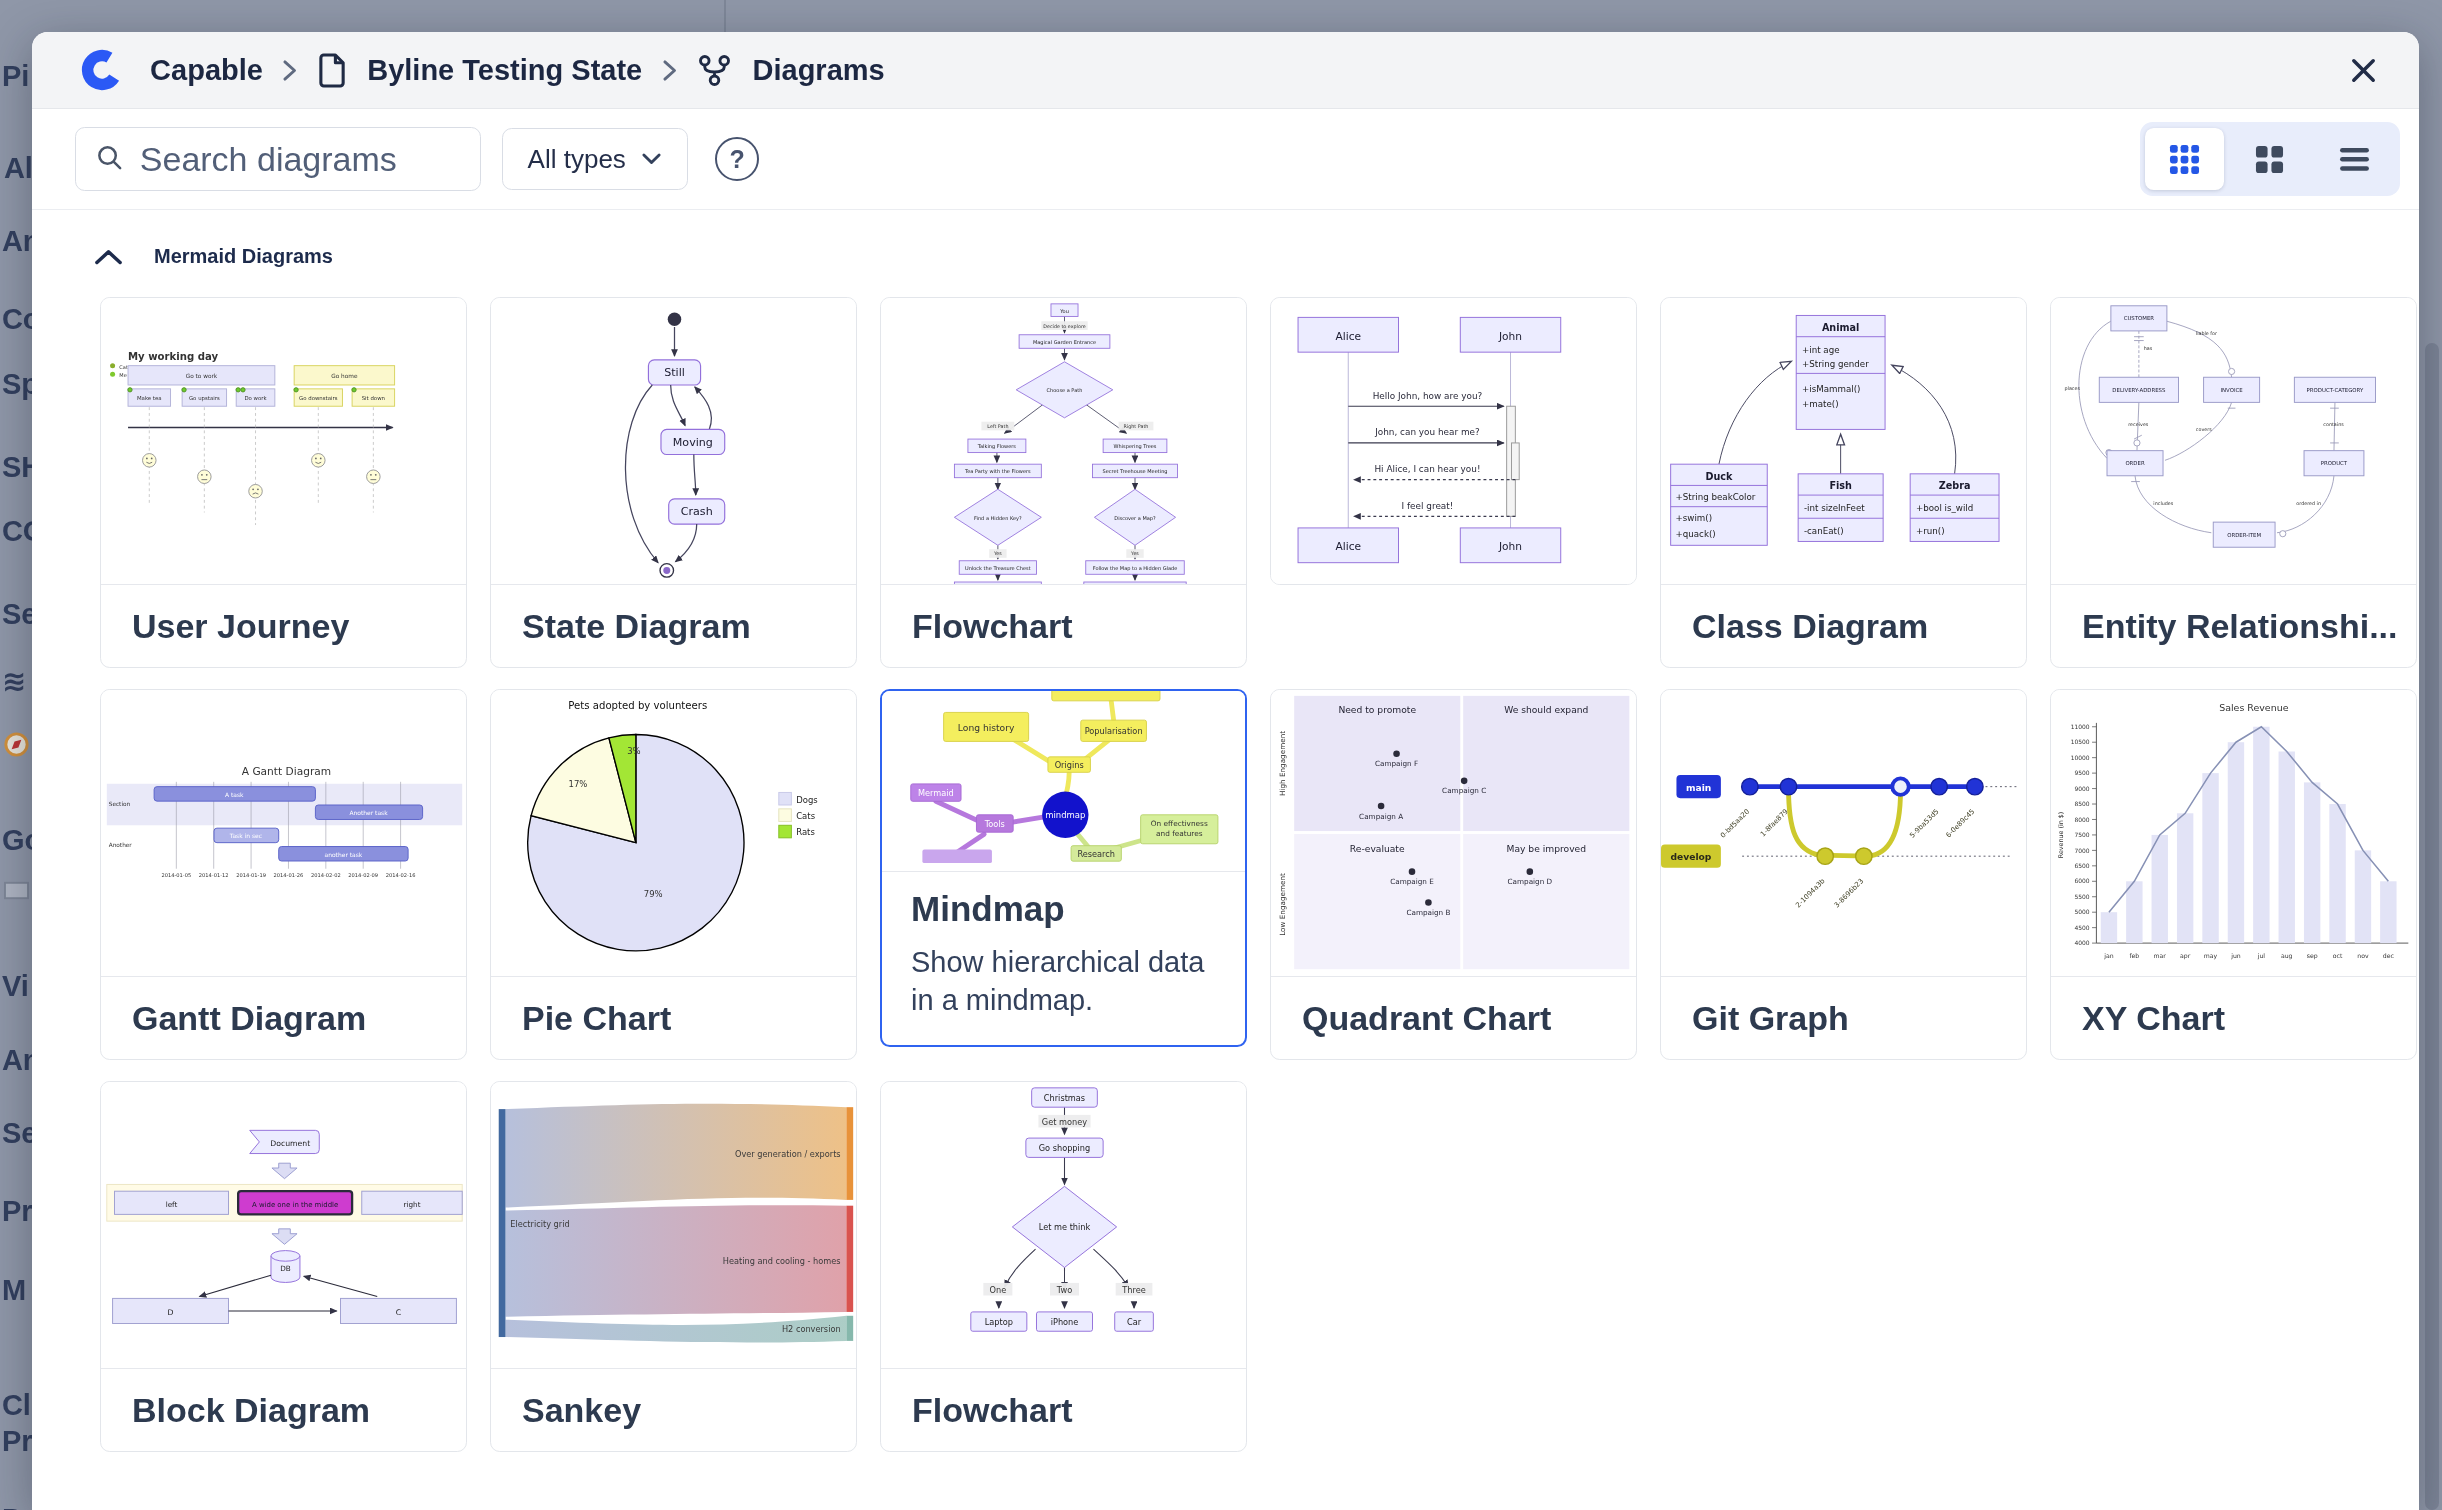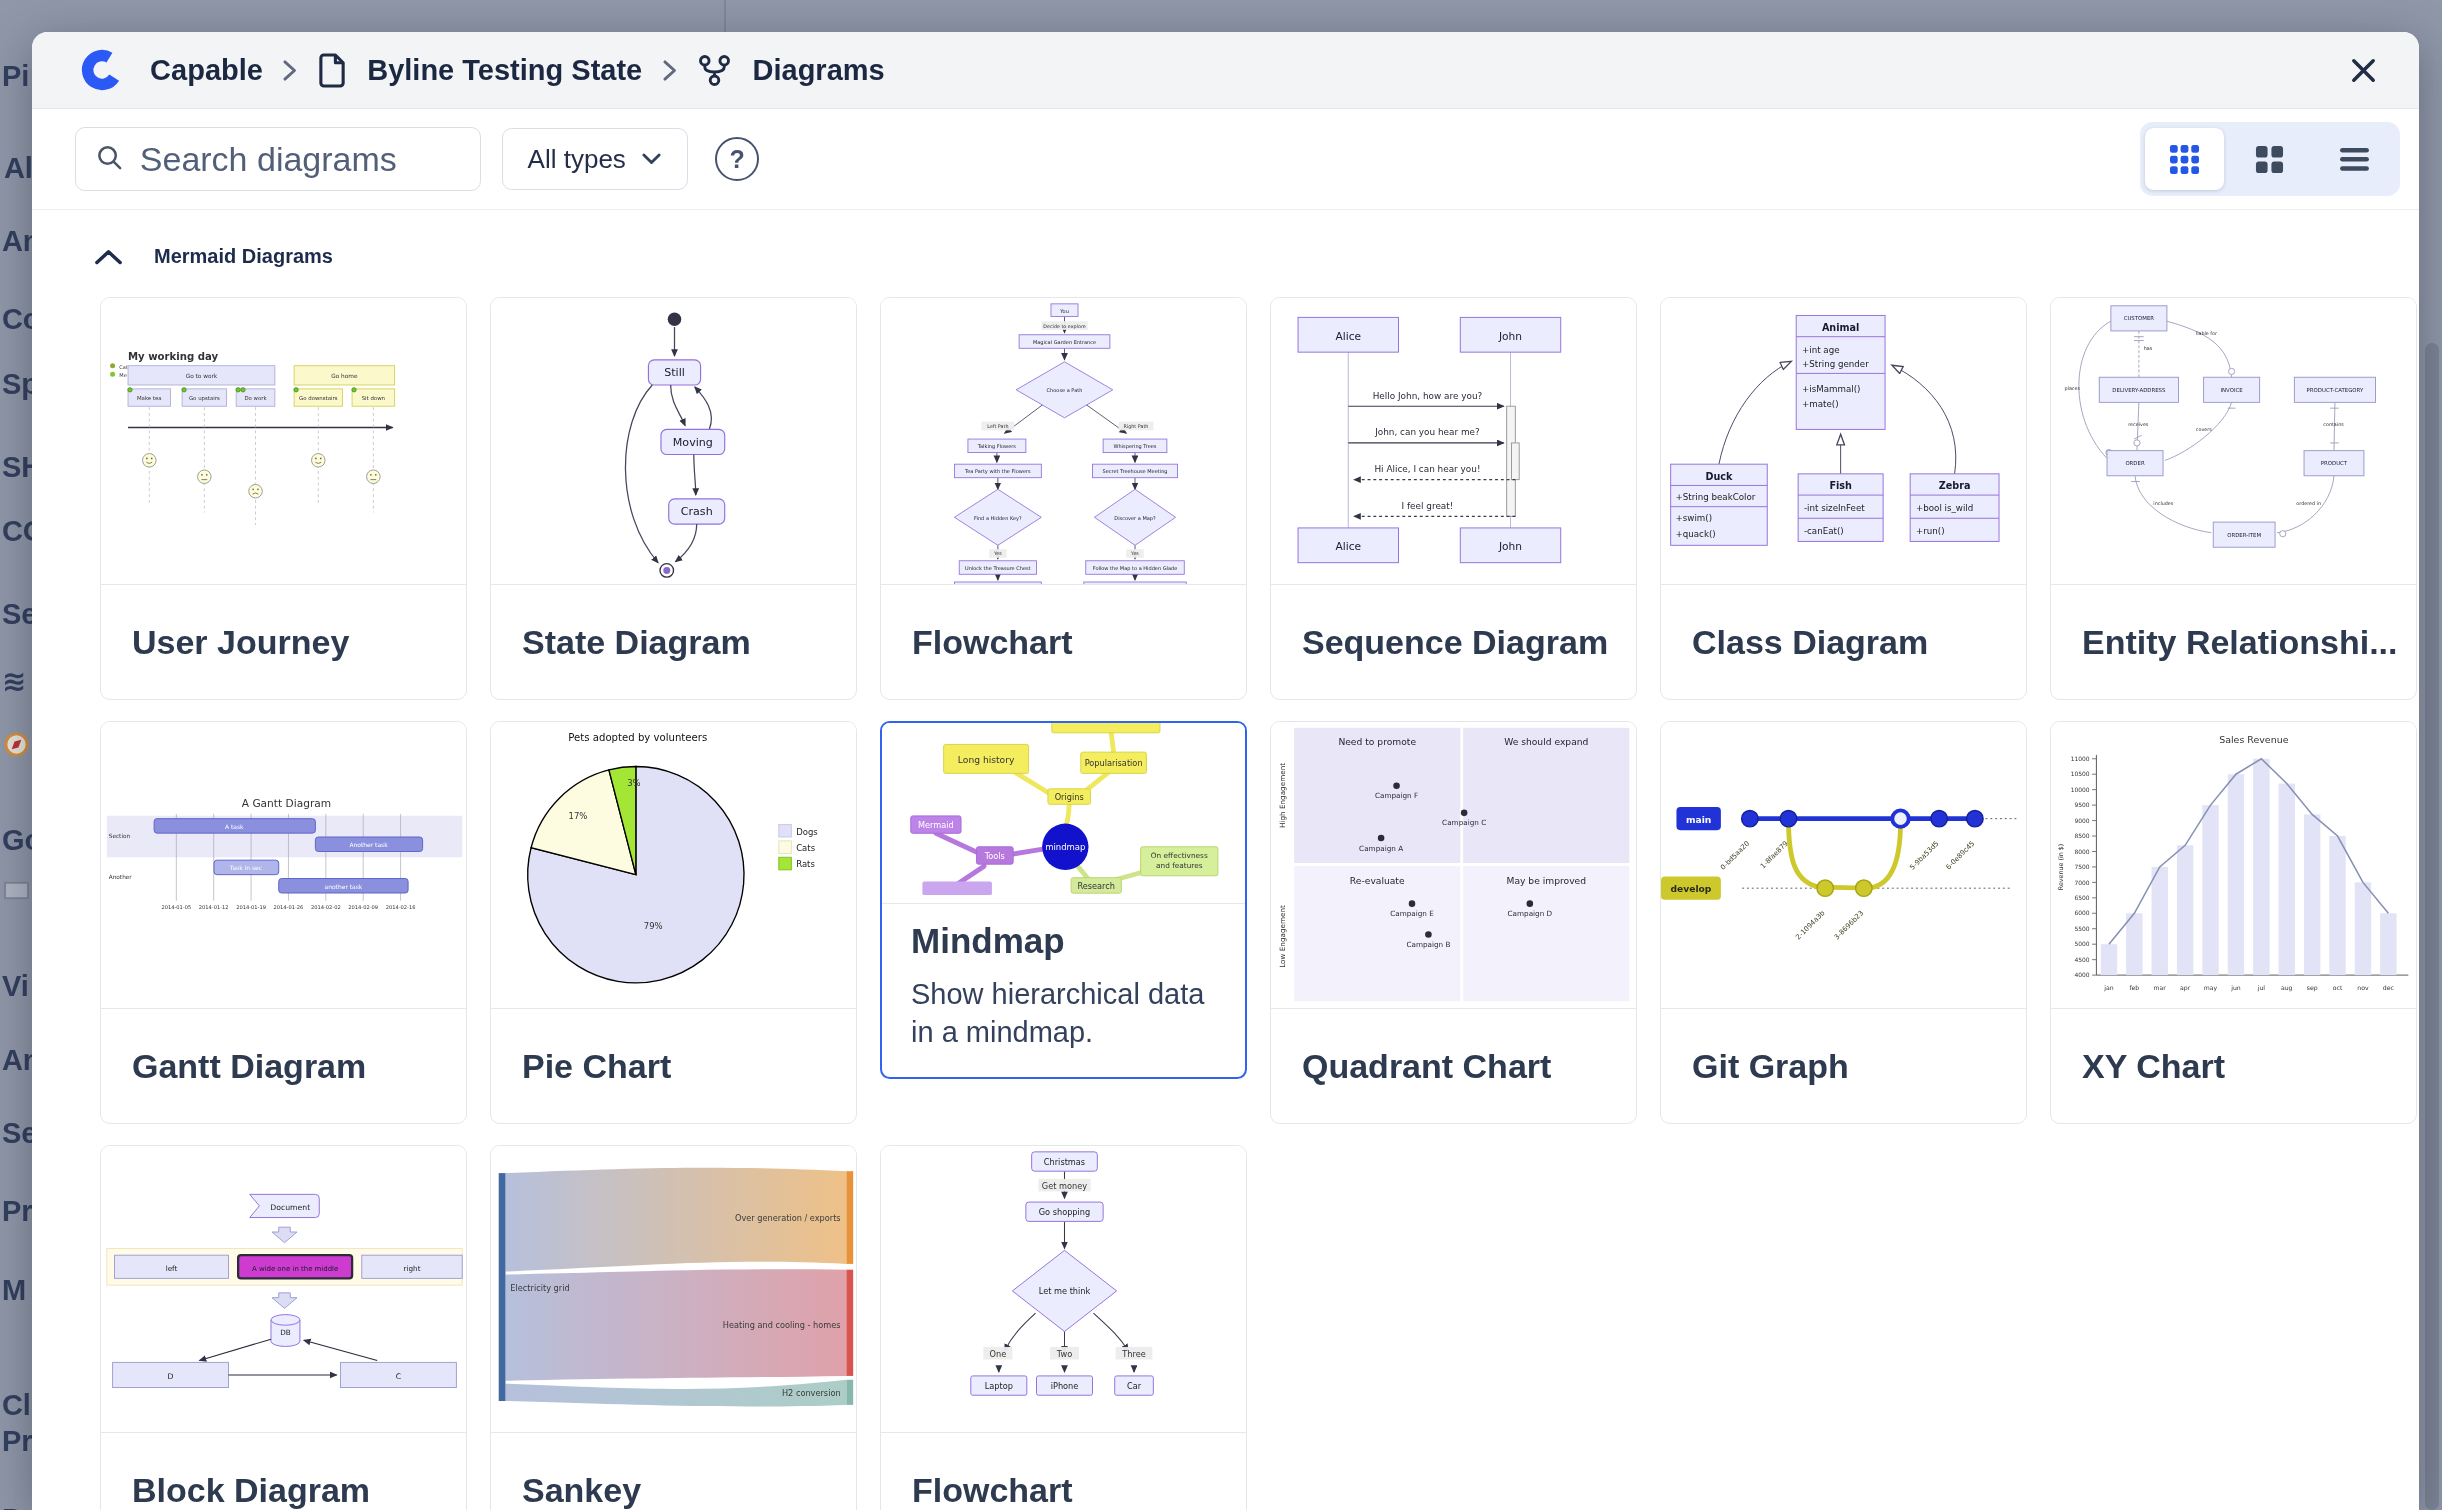--- a/index.html
+++ b/index.html
@@ -31,21 +31,21 @@
   .view-toggle{margin-left:auto;background:#e8edfb;border-radius:12.6px;padding:5.8px;display:flex;gap:5.8px;}
   .vt-btn{width:79px;height:62px;border-radius:8.7px;display:flex;align-items:center;justify-content:center;cursor:pointer;}
   .vt-btn.active{background:#fff;box-shadow:0 1px 3.9px rgba(30,40,70,.18);}
 
   .section-head{margin:35px 0 0 62px;display:flex;align-items:center;gap:31px;}
   .section-title{font-size:20px;font-weight:700;color:#1d2b4c;}
 
   .grid{margin:29px 0 0 68px;display:grid;grid-template-columns:repeat(6,367px);gap:21px 23px;align-items:start;}
   .card{background:#fff;border:1.5px solid #e3e6eb;border-radius:9.7px;overflow:hidden;cursor:pointer;}
   .card .thumb{height:286px;position:relative;overflow:hidden;background:#fff;}
-  .card .label{border-top:1.5px solid #e6e8ed;height:82px;display:flex;align-items:center;padding:16px 31px;
+  .card .label{border-top:1.5px solid #e6e8ed;height:82px;display:flex;align-items:center;padding:0 31px;
     font-size:34px;font-weight:700;color:#2d3a4f;white-space:nowrap;overflow:hidden;}
   .card.selected{border:2.4px solid #2f63f0;}
   .card.selected .thumb{height:180px;padding-left:23px;}
   .card.selected .label-block{border-top:1.5px solid #e6e8ed;padding:17.4px 29px 25px;}
   .card.selected .sel-title{font-size:35px;font-weight:700;color:#2d3a4f;}
   .card.selected .sel-desc{margin-top:13.5px;font-size:29px;color:#33415c;line-height:1.33;}
 </style>
 </head>
 <body>
 
@@ -370,21 +370,20 @@
           <text x="162" y="180" font-size="9.2" text-anchor="middle" fill="#2a2a3a">Hi Alice, I can hear you!</text>
           <line x1="253" y1="188" x2="86" y2="188" stroke="#3a3a4e" stroke-width="1.2" stroke-dasharray="3,3" marker-end="url(#m-arrow)"></line>
           <text x="162" y="218" font-size="9.2" text-anchor="middle" fill="#2a2a3a">I feel great!</text>
           <line x1="253" y1="226" x2="86" y2="226" stroke="#3a3a4e" stroke-width="1.2" stroke-dasharray="3,3" marker-end="url(#m-arrow)"></line>
           <rect x="28" y="238" width="104" height="36" fill="#ececff" stroke="#9370db"></rect>
             <text x="80" y="261" font-size="11" text-anchor="middle" fill="#1a1a2e">Alice</text>
           <rect x="196" y="238" width="104" height="36" fill="#ececff" stroke="#9370db"></rect>
             <text x="248" y="261" font-size="11" text-anchor="middle" fill="#1a1a2e">John</text>
         </svg>
       </div>
-      <div class="label">Sequence Diagram</div>
     </div>
 
     <div class="card">
       <div class="thumb">
         <svg viewBox="0 0 380 296" width="367" height="286">
           <path d="M60,172 C70,122 100,82 134,66" fill="none" stroke="#45455e" stroke-width="1" marker-end="url(#m-tri)"></path>
           <line x1="186" y1="182" x2="186" y2="142" stroke="#45455e" stroke-width="1" marker-end="url(#m-tri)"></line>
           <path d="M304,182 C312,128 280,90 240,70" fill="none" stroke="#45455e" stroke-width="1" marker-end="url(#m-tri)"></path>
           <rect x="140" y="18" width="92" height="118" fill="#ececff" stroke="#9370db"></rect>
           <line x1="140" y1="40" x2="232" y2="40" stroke="#9370db"></line>

